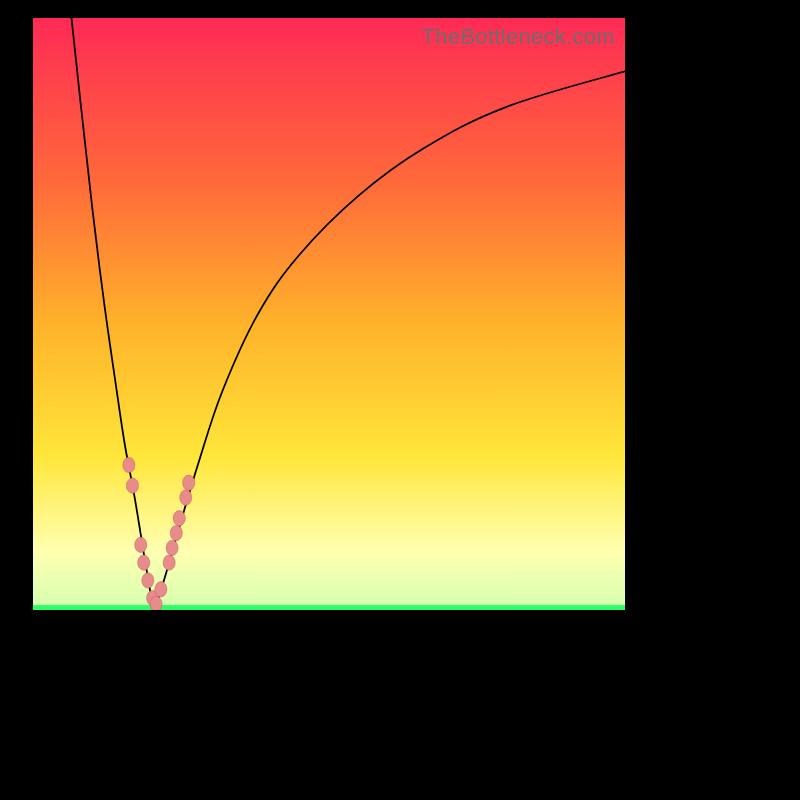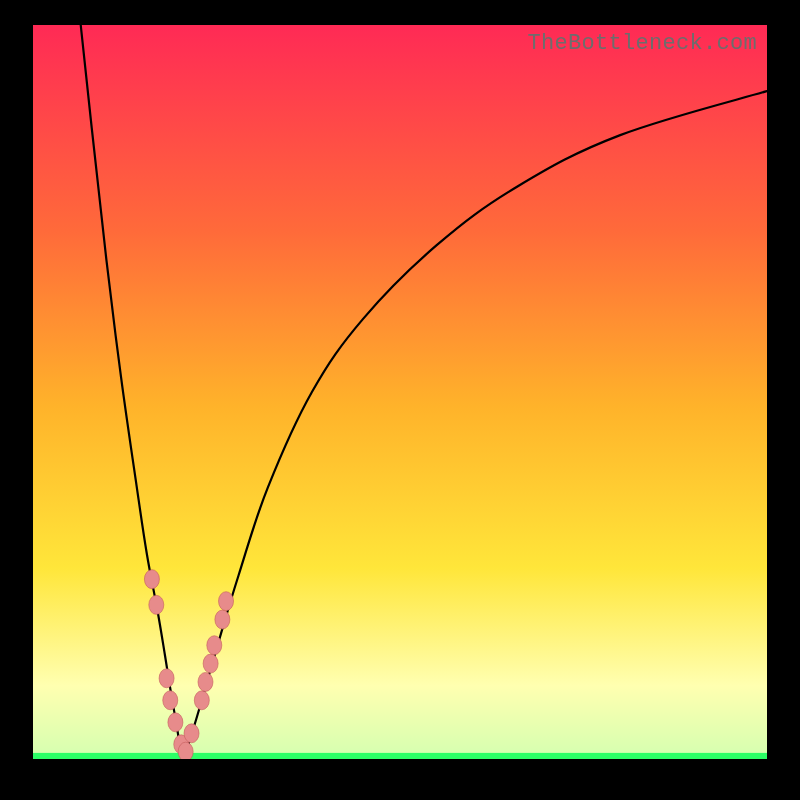--- a/index.html
+++ b/index.html
@@ -15,25 +15,24 @@
     position: absolute;
     left: 0;
     top: 0;
     width: 800px;
     height: 800px;
     background: #000;
   }
   .plot {
     position: absolute;
     left: 33px;
-    top: 25px;
-    width: 734px;
+    top: 18px;
+    width: 592px;
     height: 734px;
     overflow: hidden;
-    font-family: Liberation Mono, monospace;
   }
   .gradient {
     position: absolute;
     left: 0; top: 0; right: 0; bottom: 0;
   }
   .curve-svg {
     position: absolute;
     left: 0; top: 0; right: 0; bottom: 0;
   }
   .watermark {

